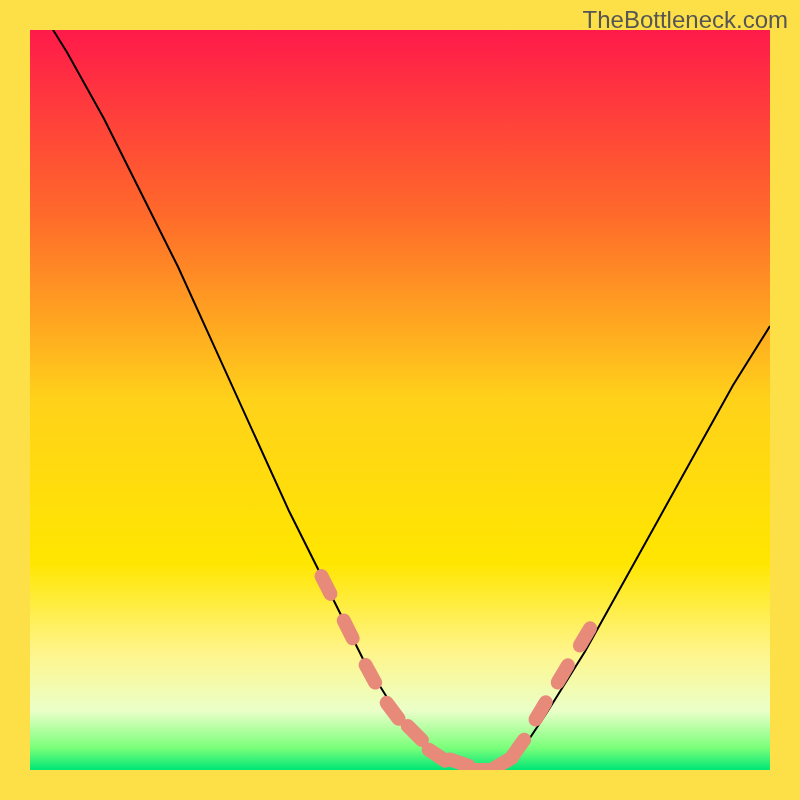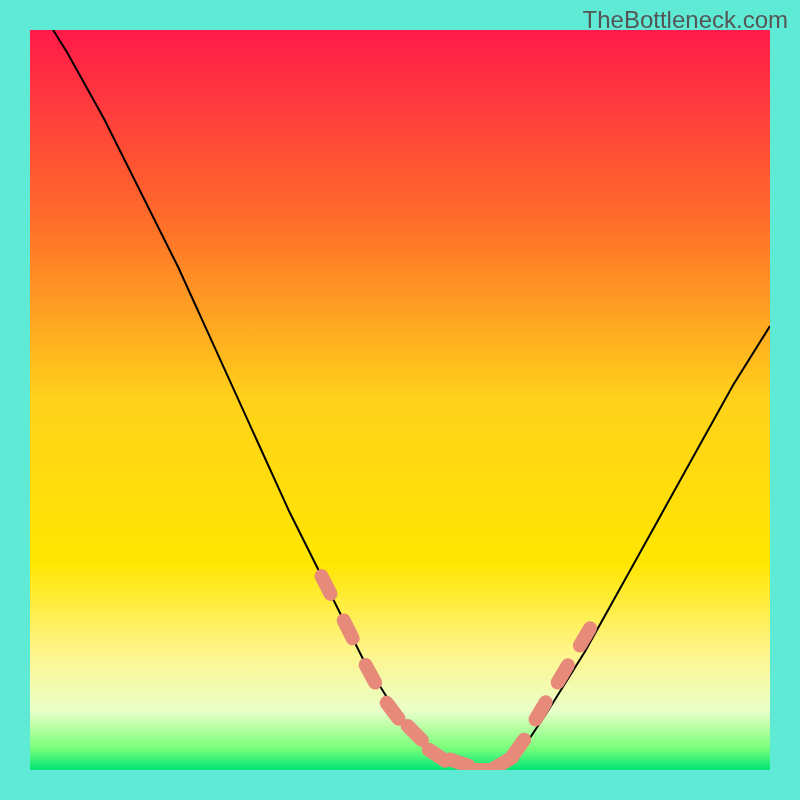--- a/index.html
+++ b/index.html
@@ -6,21 +6,21 @@
     margin: 0;
     padding: 0;
     width: 800px;
     height: 800px;
     background: #000000;
     overflow: hidden;
   }
   .outer {
     width: 800px;
     height: 800px;
-    background: #5eead4;
+    background: #fde047;
     position: relative;
   }
   .watermark {
     position: absolute;
     top: 6px;
     right: 12px;
     color: #555555;
     font-family: Arial, Helvetica, sans-serif;
     font-size: 24px;
     font-weight: 500;

